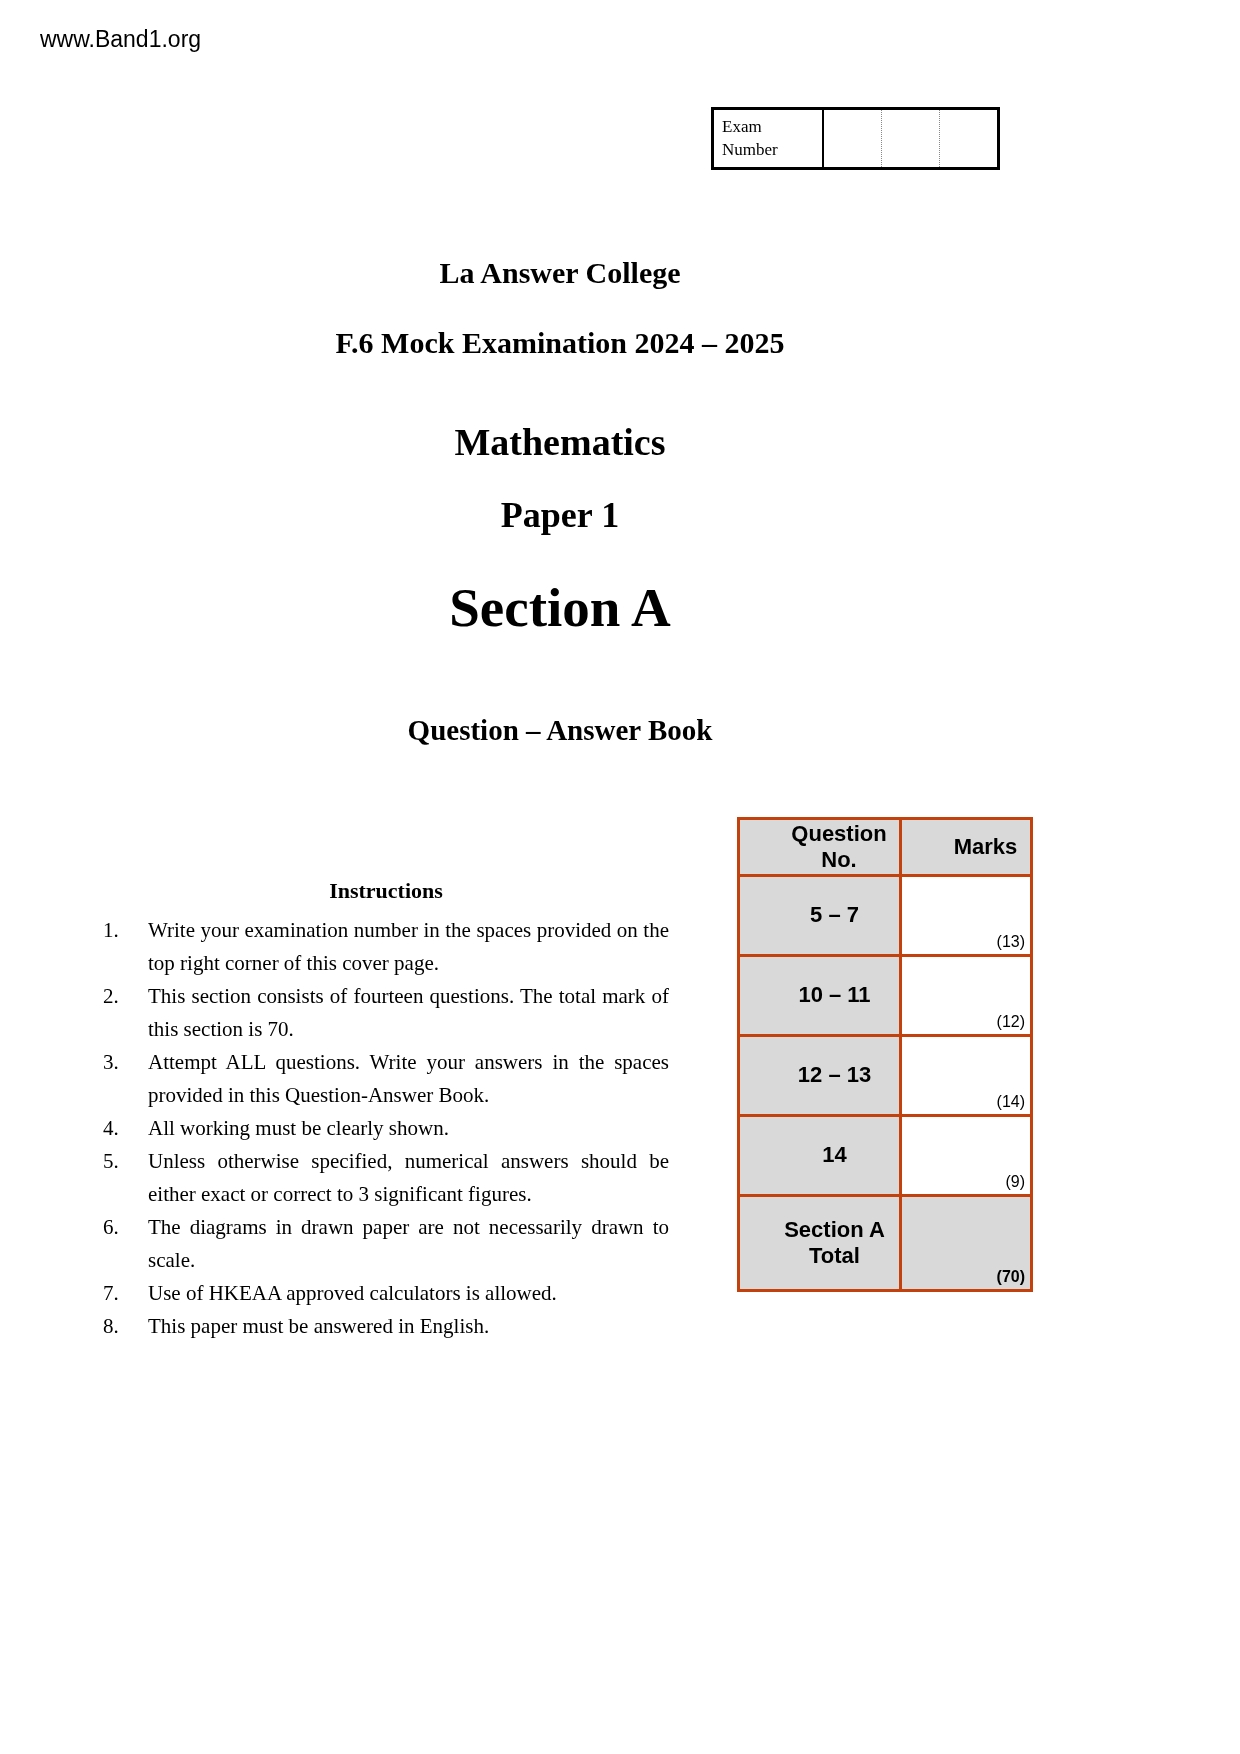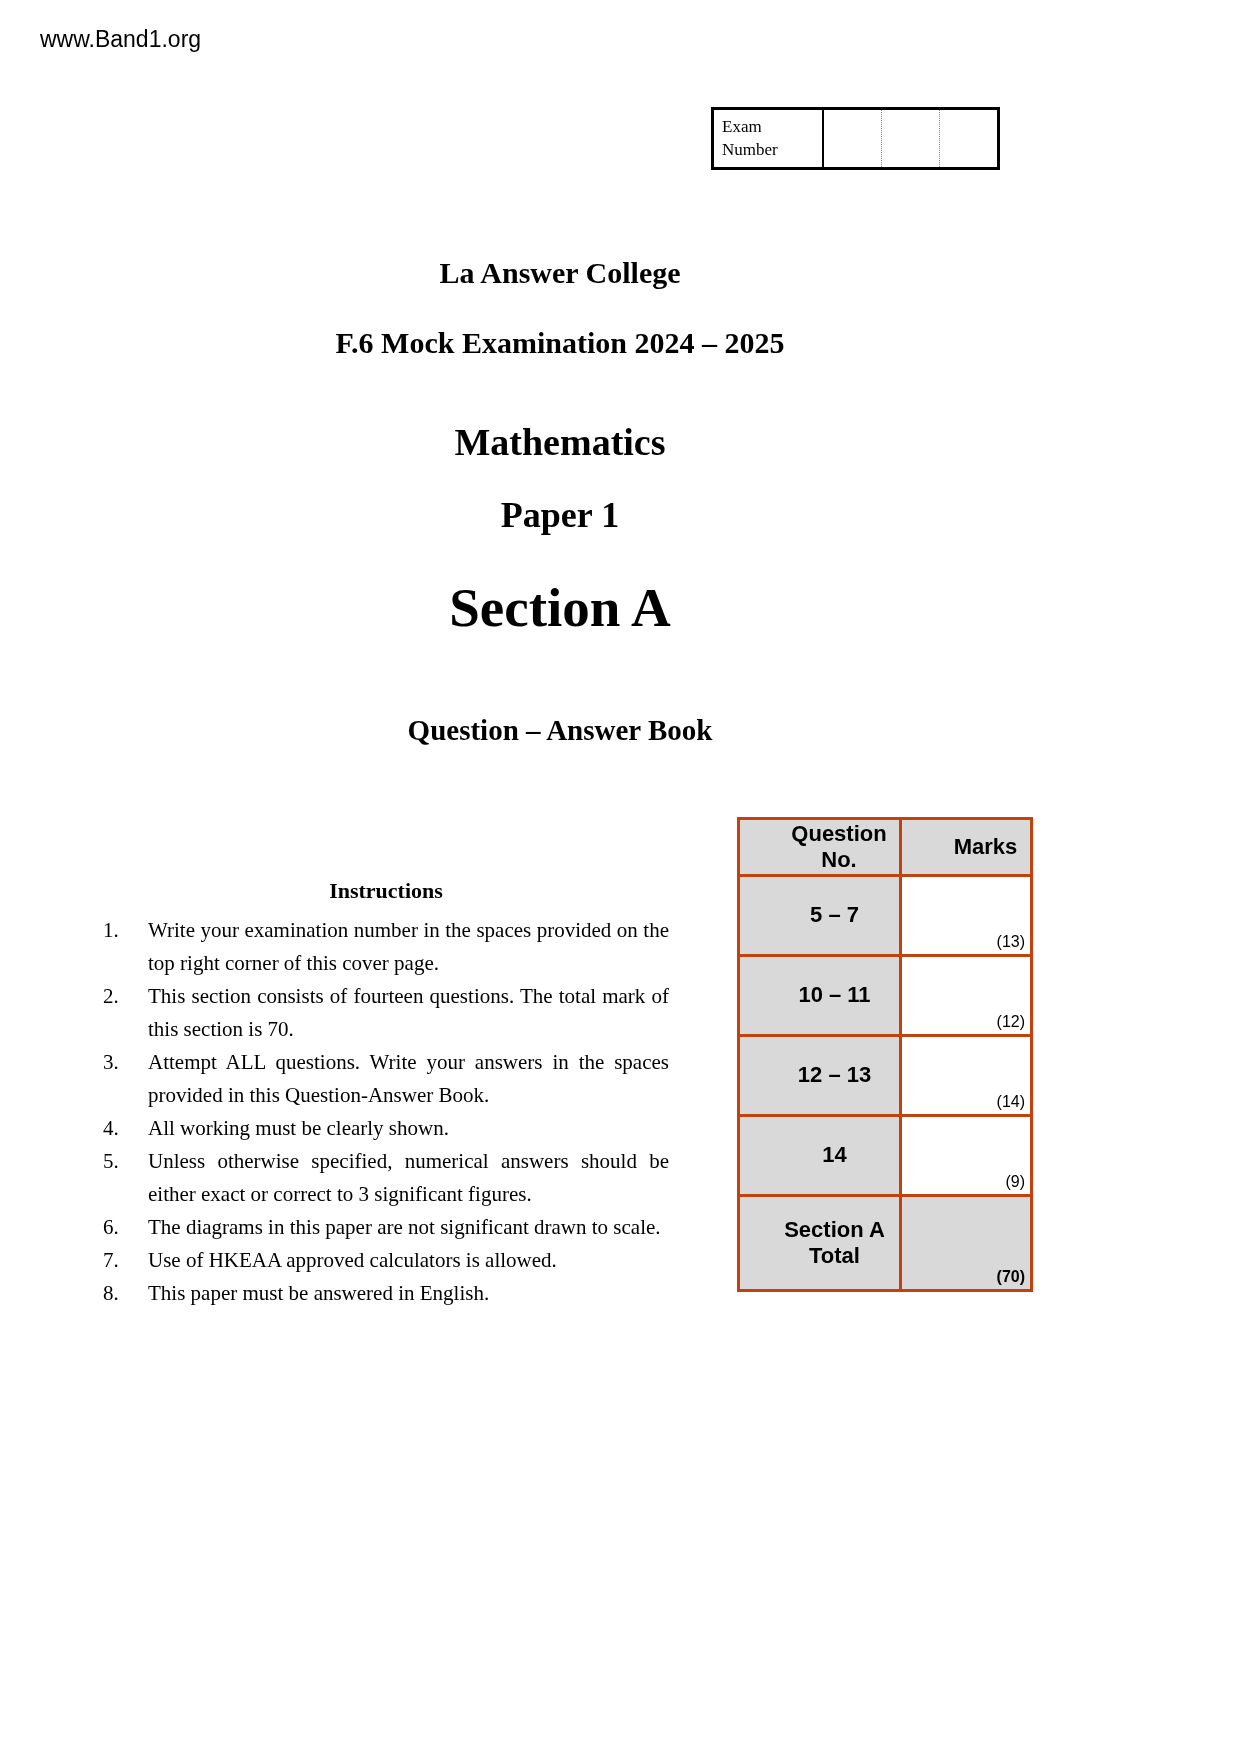--- a/index.html
+++ b/index.html
@@ -178,21 +178,21 @@
   <div class="instr-item">
     <span class="instr-num">4.</span>
     <span class="instr-text">All working must be clearly shown.</span>
   </div>
   <div class="instr-item">
     <span class="instr-num">5.</span>
     <span class="instr-text">Unless otherwise specified, numerical answers should be either exact or correct to 3 significant figures.</span>
   </div>
   <div class="instr-item">
     <span class="instr-num">6.</span>
-    <span class="instr-text">The diagrams in this paper are not significant drawn to scale.</span>
+    <span class="instr-text">The diagrams in drawn paper are not necessarily drawn to scale.</span>
   </div>
   <div class="instr-item">
     <span class="instr-num">7.</span>
     <span class="instr-text">Use of HKEAA approved calculators is allowed.</span>
   </div>
   <div class="instr-item">
     <span class="instr-num">8.</span>
     <span class="instr-text">This paper must be answered in English.</span>
   </div>
 </div>

